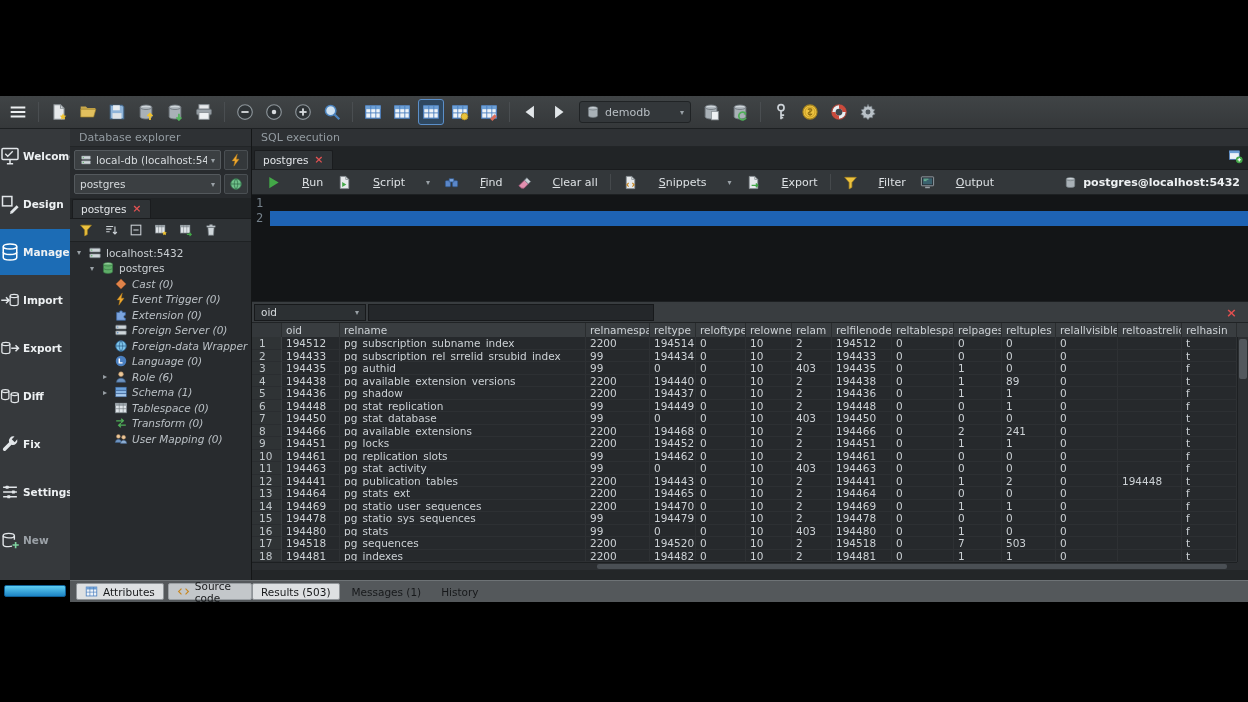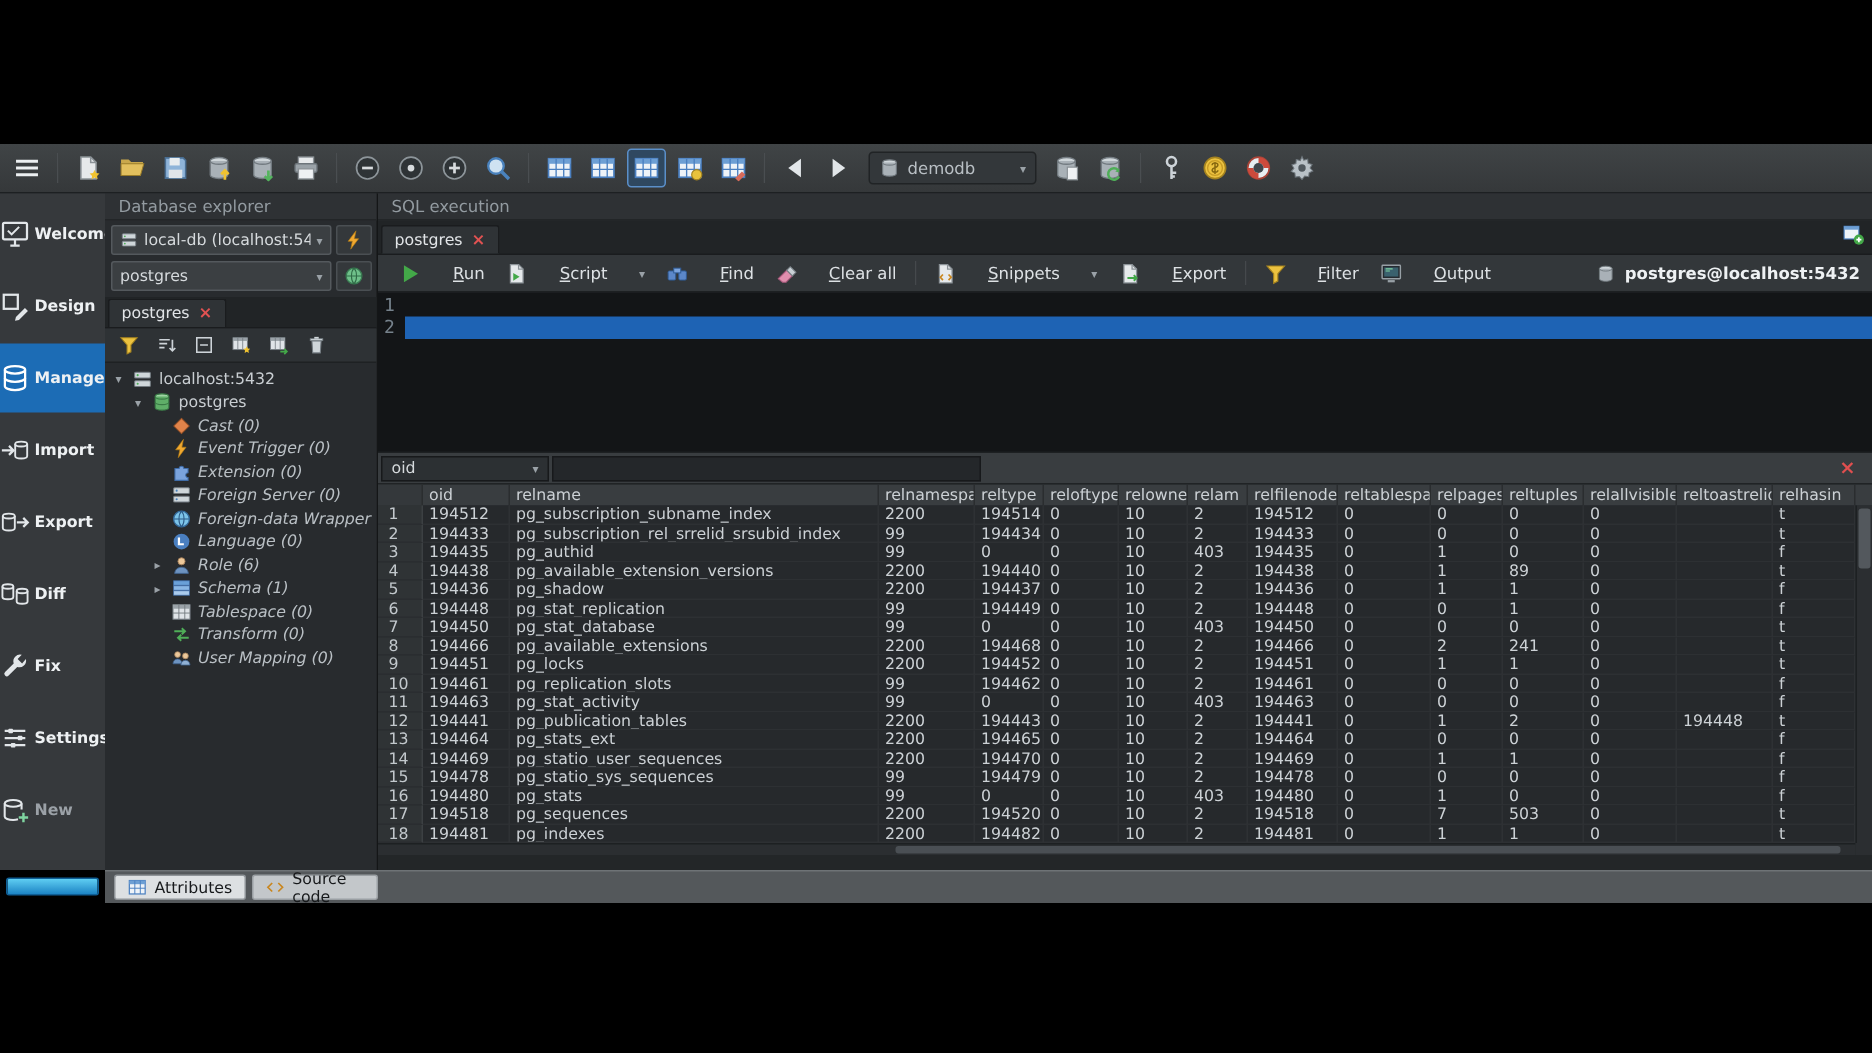--- a/index.html
+++ b/index.html
@@ -1172,17 +1172,28 @@
             </div>
             <div class="btab lightbtn">
               <span class="ic">
                 <svg viewBox="0 0 16 16" width="13" height="13">
                   <path d="M5.5 4.5L2 8l3.5 3.5M10.5 4.5L14 8l-3.5 3.5" stroke="#c9861e" stroke-width="1.4" fill="none"></path>
                 </svg>
               </span>
               <span>Source code</span>
             </div>
           </div>
+        <div class="rtabs" id="rtabs">
+            <div class="btab active">
+              <span>Results (503)</span>
+            </div>
+            <div class="btab">
+              <span>Messages (1)</span>
+            </div>
+            <div class="btab">
+              <span>History</span>
+            </div>
+          </div>
       </div>
     </div>
 
   </div>
 </div>
 
 </body></html>

